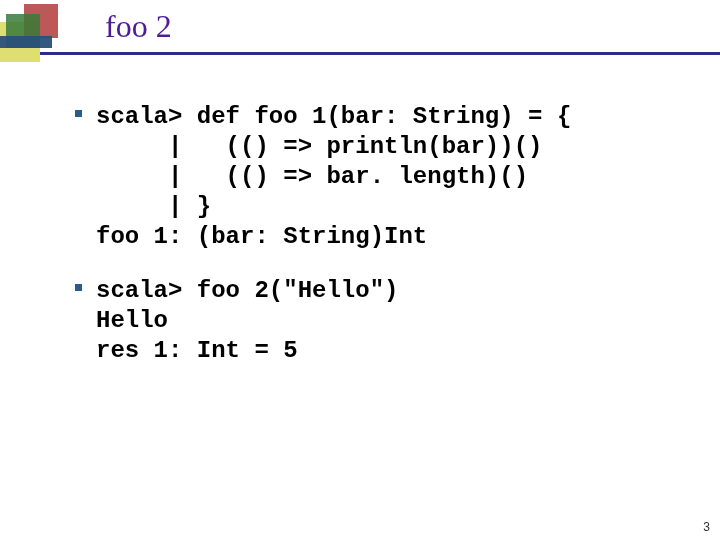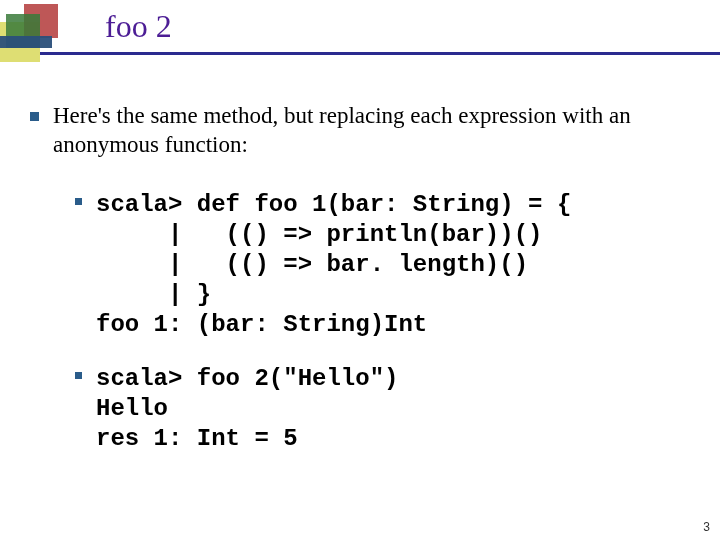--- a/index.html
+++ b/index.html
@@ -96,24 +96,20 @@
     <rect x="24" y="4" width="34" height="34" fill="#b33a3a" opacity="0.85"></rect>
     <rect x="6" y="14" width="34" height="34" fill="#3a7a3a" opacity="0.85"></rect>
     <rect x="0" y="36" width="52" height="12" fill="#2a4f7a" opacity="0.95"></rect>
   </svg>
   <div class="title">foo 2</div>
   <div class="title-underline"></div>
 </div>
 
 <div class="content">
 
-  <div class="bullet-row">
-    <div class="sq-bullet"></div>
-    <div class="body-text">Here's the same method, but replacing each expression with an anonymous function:</div>
-  </div>
 
   <div class="bullet-row sub">
     <div class="sq-bullet small"></div>
     <div class="code-text">scala&gt; def foo 1(bar: String) = {
      |   (() =&gt; println(bar))()
      |   (() =&gt; bar. length)()
      | }
 foo 1: (bar: String)Int</div>
   </div>
 

